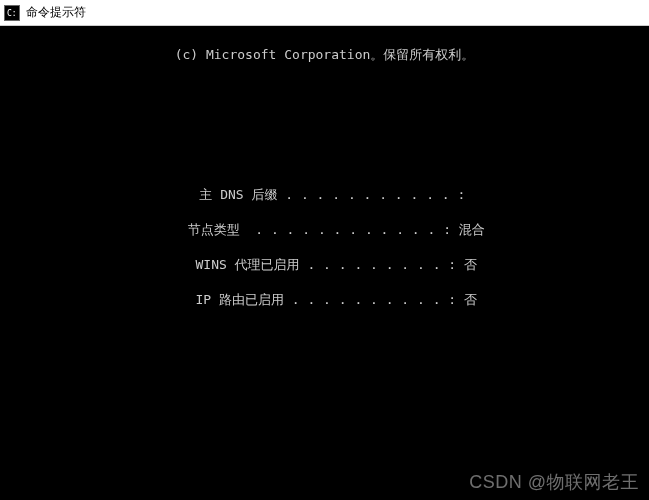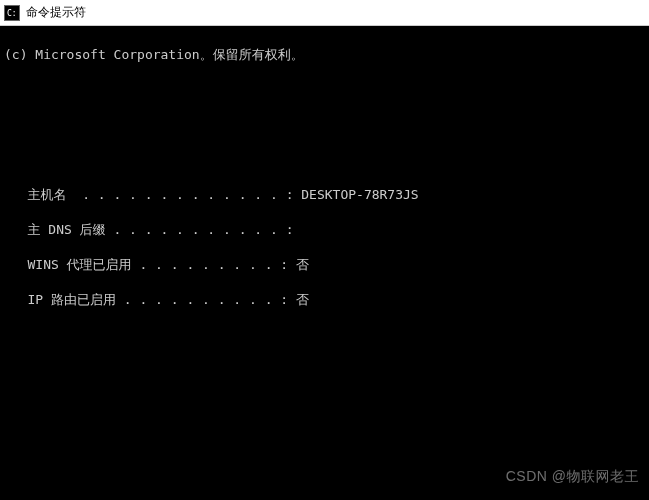--- a/index.html
+++ b/index.html
@@ -38,27 +38,27 @@
       width: 10px;
       height: 10px;
     }
     .terminal {
       padding: 2px 4px;
       line-height: 1.35;
       white-space: pre;
       color: #cccccc;
       letter-spacing: 0px;
     }
-    .line { white-space: pre; }
+    .line { white-space: pre; text-align: center; }
     .watermark {
       position: absolute;
-      bottom: 14px;
+      bottom: 6px;
       right: 10px;
       font-family: "Microsoft YaHei", sans-serif;
-      font-size: 14px;
+      font-size: 18px;
       color: rgba(200,200,200,0.55);
       letter-spacing: 0.5px;
     }
   </style>
 </head>
 <body>
 
 <div class="titlebar">
   <span class="titlebar-icon">
     <svg viewBox="0 0 10 10">
@@ -66,22 +66,22 @@
       </svg>
   </span>
   <span>命令提示符</span>
 </div>
 
 <div class="terminal">
 <div class="line">(c) Microsoft Corporation。保留所有权利。</div>
 <div class="line"> </div>
 <div class="line"> </div>
 <div class="line"> </div>
-<div class="line"><span>   主机名  . . . . . . . . . . . . . : </span><span>DESKTOP-78R73JS</span></div>
 <div class="line"><span>   主 DNS 后缀 . . . . . . . . . . . : </span><span></span></div>
+<div class="line"><span>   节点类型  . . . . . . . . . . . . : </span><span>混合</span></div>
 <div class="line"><span>   WINS 代理已启用 . . . . . . . . . : </span><span>否</span></div>
 <div class="line"><span>   IP 路由已启用 . . . . . . . . . . : </span><span>否</span></div>
 <div class="line"> </div>
 
 
 
 
 
 
 

